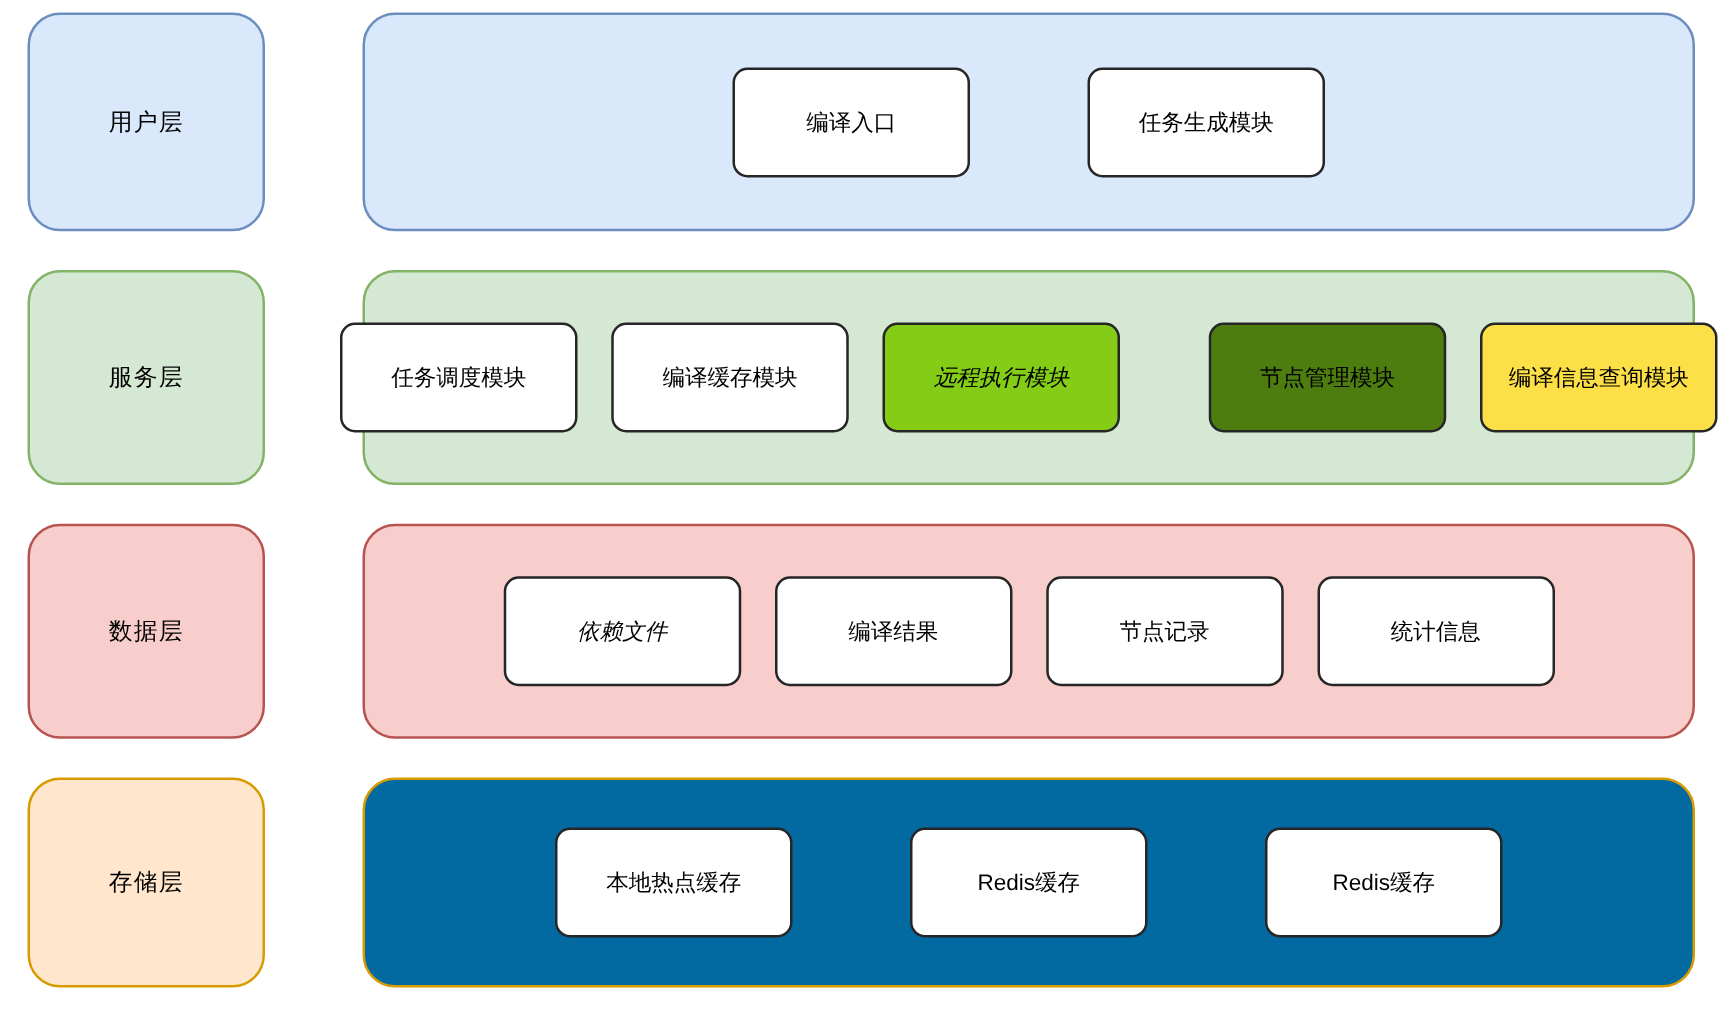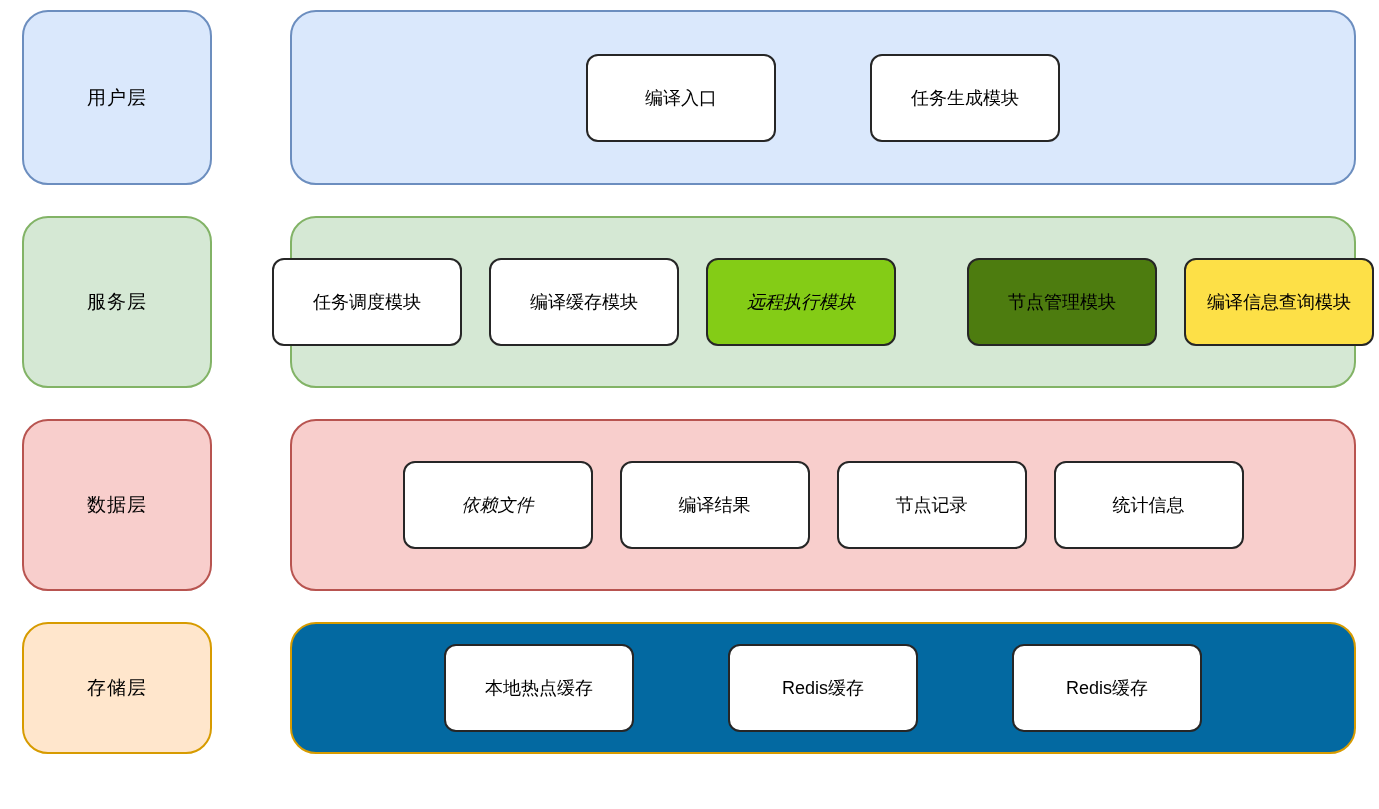--- a/index.html
+++ b/index.html
@@ -16,21 +16,21 @@
     overflow: hidden;
   }
   .layer-row {
     position: absolute;
     left: 22px;
     width: 1334px;
   }
   .layer-row:nth-child(1) { top: 10px;  height: 175px; }
   .layer-row:nth-child(2) { top: 216px; height: 172px; }
   .layer-row:nth-child(3) { top: 419px; height: 172px; text-align: right; }
-  .layer-row:nth-child(4) { top: 622px; height: 132px; padding-left: 12px; }
+  .layer-row:nth-child(4) { top: 622px; height: 168px; padding-left: 12px; }
   .layer-label-box {
     position: absolute;
     left: 0;
     top: 0;
     width: 190px;
     height: 100%;
     box-sizing: border-box;
     border: 2px solid #999;
     border-radius: 26px;
     display: flex;

